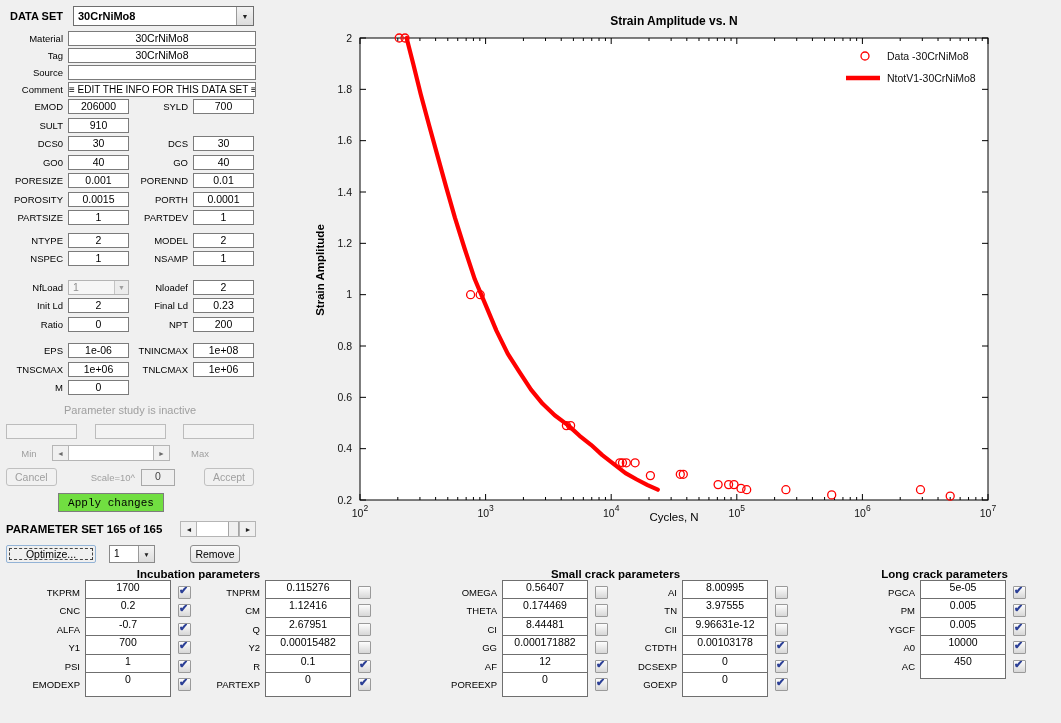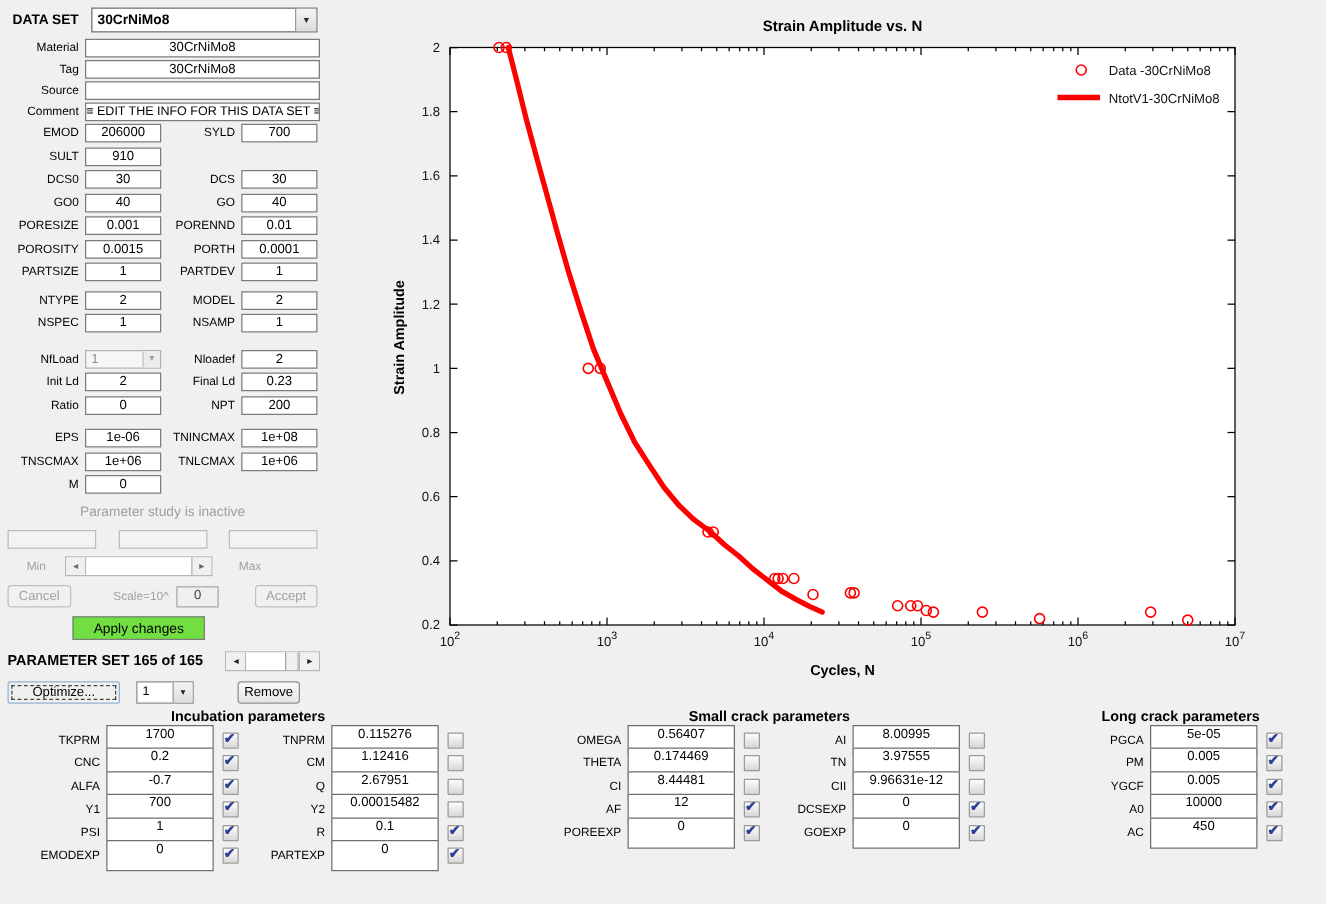--- a/index.html
+++ b/index.html
@@ -29,21 +29,21 @@
   .mlab{width:46px;text-align:center}
   .hscroll{height:16px;display:flex;border:1px solid #b5b5b5;background:#fff;box-sizing:border-box;flex:none}
   .sbtn{width:15px;background:#f0f0f0;display:flex;align-items:center;justify-content:center;font-size:7px;color:#6a6a6a;flex:none}
   .sbtn.l{border-right:1px solid #b5b5b5}.sbtn.r{border-left:1px solid #b5b5b5}
   .strack{flex:1;background:#fff}
   .sthumb{width:9px;background:#f0f0f0;border-left:1px solid #a5a5a5;border-right:1px solid #a5a5a5;flex:none}
   .ps-accept{display:flex;align-items:center;margin-top:7px;font-size:9.5px;color:#9f9f9f}
   .btn{height:18px;border:1px solid #8f8f8f;border-radius:3px;background:linear-gradient(#f9f9f9,#e4e4e4);font-size:10.5px;font-family:inherit;padding:0 8px;color:#000}
   .btn.disabled-btn{color:#9f9f9f;border-color:#c0c0c0;background:#f1f1f1}
   .scale-field{width:32px;height:15px;border:1px solid #a8a8a8;background:#efefef;text-align:center;font-size:10.5px;line-height:13px;color:#444;margin:0 6px}
-  #apply-btn{display:block;margin:7px 12px 0 52px;width:106px;height:19px;background:#71de41;border:1px solid #7d7d7d;font-size:11px;font-family:Liberation Sans, sans-serif;padding:0;color:#000}
+  #apply-btn{display:block;margin:7px 12px 0 52px;width:106px;height:19px;background:#71de41;border:1px solid #7d7d7d;font-size:11px;font-family:Liberation Mono, monospace;padding:0;color:#000}
   .ps-set{display:flex;align-items:center;margin-top:9px}
   .ps-set .bold{font-size:11.5px;white-space:nowrap}
   #pset-scroll{width:76px;margin-left:18px}
   .ps-opt{display:flex;align-items:center;margin-top:8px}
   #optimize-btn{width:90px;height:18px;border:1px solid #93b3d6;border-radius:2px;background:#f0f0f0;font-size:10.5px;font-family:inherit;outline:1px dashed #444;outline-offset:-4px;padding:0;color:#000}
   .combo.small{width:46px;height:18px;margin-left:13px;border:1px solid #8a8a8a}
   .combo.small .combo-val{font-weight:normal;font-size:10px;line-height:16px;color:#000}
   .combo.small .combo-arrow{width:15px;font-size:6.5px}
   #remove-btn{margin-left:auto;margin-right:14px;width:50px;padding:0}
   
@@ -54,21 +54,21 @@
   .btitle{font-weight:bold;font-size:11.5px;text-align:center;height:16px;margin-bottom:1px;white-space:nowrap}
   .brow{display:flex;align-items:center;height:15px;margin-bottom:3.4px}
   .blabel{width:52px;padding-right:5px;text-align:right;font-size:9.5px;flex:none;white-space:nowrap}
   .blabel.c2{margin-left:14px;width:55px}
   .bfield{width:86px;height:25px;box-sizing:border-box;border:1px solid #6f6f6f;background:#fff;text-align:center;font-size:10.5px;line-height:13px;flex:none;overflow:hidden;white-space:nowrap}
   .bcb{width:13px;height:13px;margin-left:7px;flex:none;border:1px solid #9a9a9a;background:linear-gradient(180deg,#fdfdfd,#d7d7d7);position:relative;box-sizing:border-box;border-radius:1px}
   .bcb.checked::after{content:"\2714";position:absolute;left:0;top:-3px;font-size:11px;color:#2b3f96;font-weight:bold}
   
   #chart-area{position:absolute;left:286px;top:2px;width:775px;height:560px}
   #chart-title{position:absolute;left:74px;top:12px;width:628px;text-align:center;font-weight:bold;font-size:12px}
-  #chart-xlabel{position:absolute;left:74px;top:529px;width:628px;text-align:center;font-weight:bold;font-size:11.5px}
+  #chart-xlabel{position:absolute;left:74px;top:509px;width:628px;text-align:center;font-weight:normal;font-size:11.5px}
   #chart-ylabel{position:absolute;left:-41px;top:262px;width:150px;text-align:center;font-weight:bold;font-size:11.5px;transform:rotate(-90deg)}
   #chart-svg{position:absolute;left:0;top:0}
   #chart-svg text{font-family:"Liberation Sans",sans-serif;font-size:10.5px;fill:#111}
 </style>
 </head>
 <body>
 
 <div id="app">
 
   <div id="left-panel">
@@ -469,20 +469,28 @@
       </div>
       <div class="brow">
         <span class="blabel">CI</span>
         <div class="bfield">8.44481</div>
         <span class="bcb" role="checkbox" aria-checked="false"></span>
         <span class="blabel c2">CII</span>
         <div class="bfield">9.96631e-12</div>
         <span class="bcb" role="checkbox" aria-checked="false"></span>
       </div>
       <div class="brow">
+        <span class="blabel">GG</span>
+        <div class="bfield">0.000171882</div>
+        <span class="bcb" role="checkbox" aria-checked="false"></span>
+        <span class="blabel c2">CTDTH</span>
+        <div class="bfield">0.00103178</div>
+        <span class="bcb checked" role="checkbox" aria-checked="true"></span>
+      </div>
+      <div class="brow">
         <span class="blabel">AF</span>
         <div class="bfield">12</div>
         <span class="bcb checked" role="checkbox" aria-checked="true"></span>
         <span class="blabel c2">DCSEXP</span>
         <div class="bfield">0</div>
         <span class="bcb checked" role="checkbox" aria-checked="true"></span>
       </div>
       <div class="brow">
         <span class="blabel">POREEXP</span>
         <div class="bfield">0</div>

